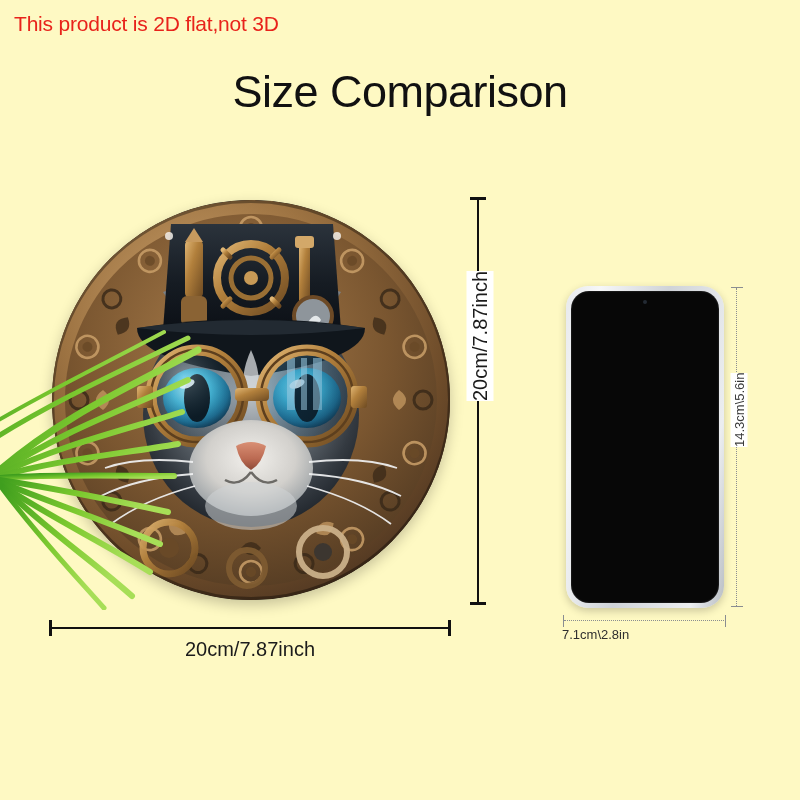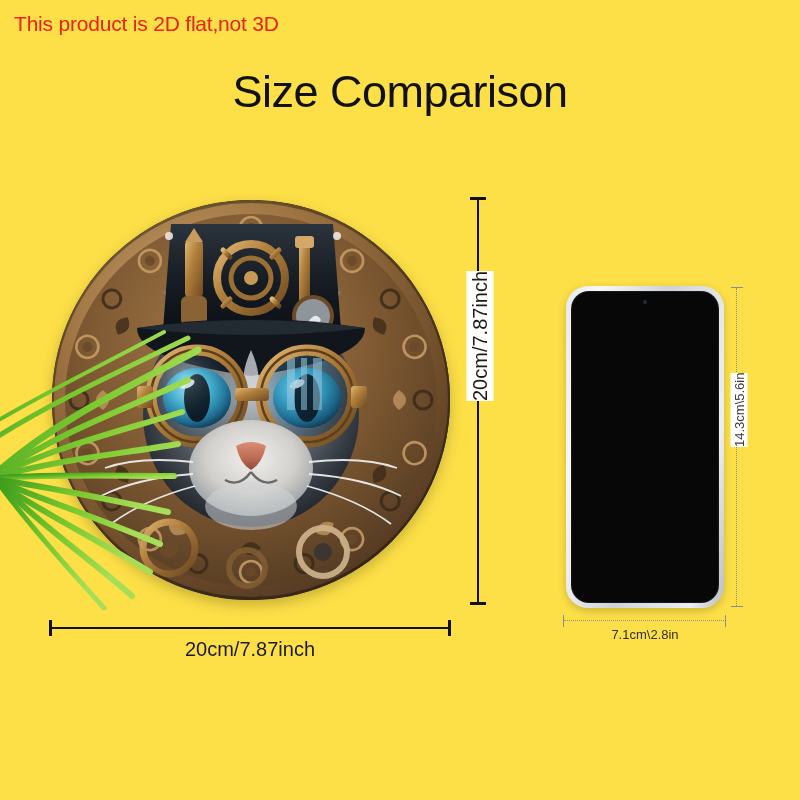--- a/index.html
+++ b/index.html
@@ -14,21 +14,21 @@
     overflow: hidden;
     font-family: "Liberation Sans", sans-serif;
     -webkit-font-smoothing: antialiased;
   }
 
   .stage {
     position: absolute;
     left: 0; top: 0;
     width: 800px;
     height: 800px;
-    background: #fde047;
+    background: #fef9c3;
   }
 
   
   .warning-note {
     position: absolute;
     left: 14px;
     top: 12px;
     font-size: 21px;
     line-height: 1.1;
     color: #e8231b;
@@ -245,21 +245,21 @@
     height: 12px;
     background: #8a8d91;
   }
   .dim-h-phone .cap.left { left: 1px; }
   .dim-h-phone .cap.right { left: 163px; }
   .dim-h-phone .label {
     position: absolute;
     left: 0;
     top: 13px;
     width: 166px;
-    text-align: center;
+    text-align: left;
     font-size: 13px;
     color: #2f2f2f;
     white-space: nowrap;
   }
 </style>
 </head>
 <body>
 
 <div class="stage">
 

